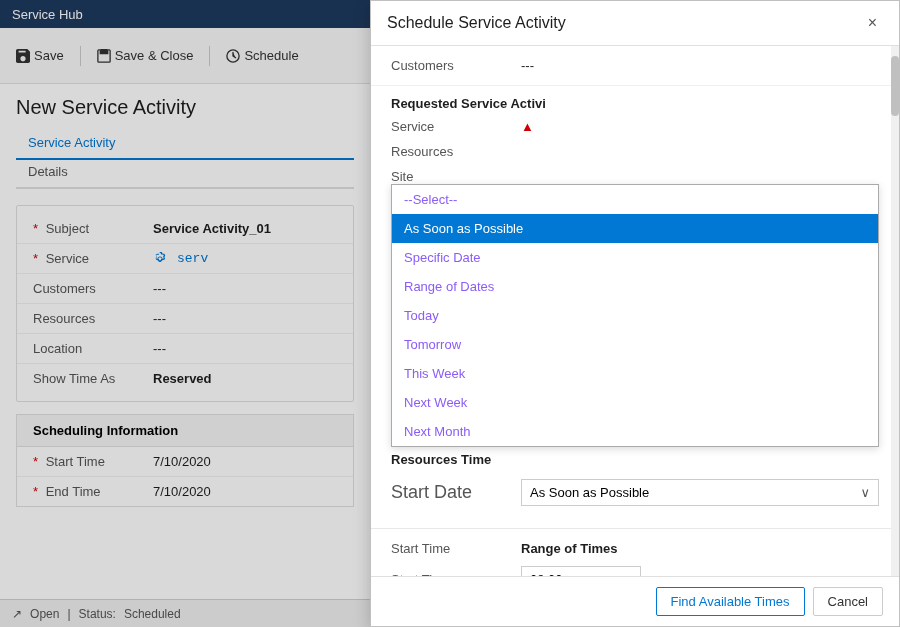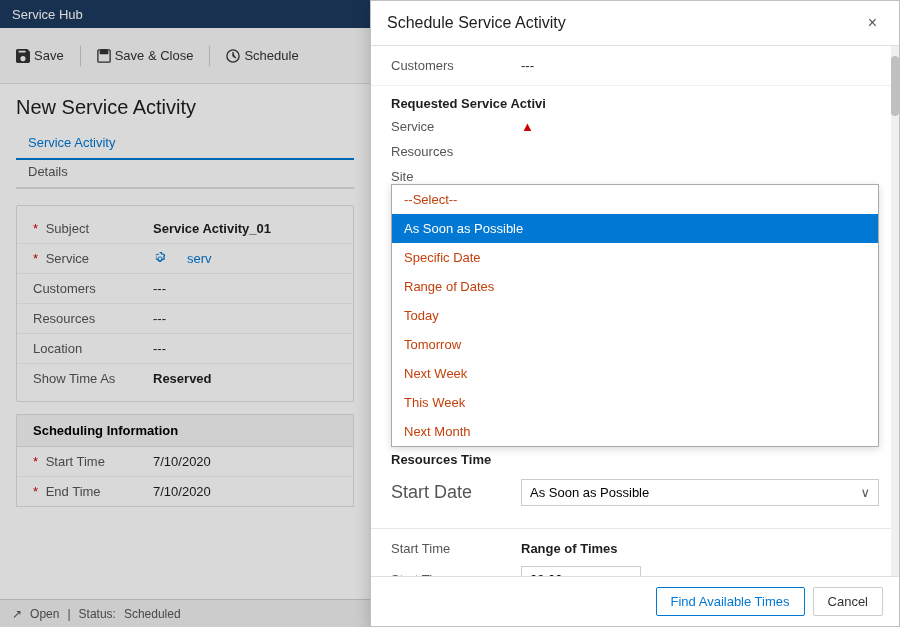--- a/index.html
+++ b/index.html
@@ -129,22 +129,23 @@
     .form-value {
       color: #1e1e1e;
       font-size: 13px;
     }
 
     .form-value.bold { font-weight: 600; }
 
     .service-icon {
       display: inline-flex;
       align-items: center;
-      gap: 20px;
+      gap: 10px;
       color: #0078d4;
+      font-family: Liberation Mono, monospace;
     }
 
     .service-icon svg { width: 14px; height: 14px; fill: #0078d4; }
 
     .scheduling-section {
       border: 1px solid #e0e0e0;
     }
 
     .scheduling-header {
       background: #f5f5f5;
@@ -266,21 +267,21 @@
       right: 20px;
       background: #fff;
       border: 1px solid #aaa;
       z-index: 20;
       box-shadow: 0 2px 8px rgba(0,0,0,0.15);
     }
 
     .dropdown-item {
       padding: 7px 12px;
       font-size: 13px;
-      color: #c2410c;
+      color: #8b5cf6;
       cursor: pointer;
     }
 
     .dropdown-item.selected {
       background: #0078d4;
       color: #ffffff;
     }
 
     .requested-time-section {
       padding: 12px 20px;
@@ -567,24 +568,24 @@
         <div class="dropdown-item">
           <span>Range of Dates</span>
         </div>
         <div class="dropdown-item">
           <span>Today</span>
         </div>
         <div class="dropdown-item">
           <span>Tomorrow</span>
         </div>
         <div class="dropdown-item">
+          <span>This Week</span>
+        </div>
+        <div class="dropdown-item">
           <span>Next Week</span>
-        </div>
-        <div class="dropdown-item">
-          <span>This Week</span>
         </div>
         <div class="dropdown-item">
           <span>Next Month</span>
         </div>
       </div>
     </div>
 
     <div class="requested-time-section" style="margin-top: 248px;">
       <div class="req-time-header">Resources Time</div>
 

